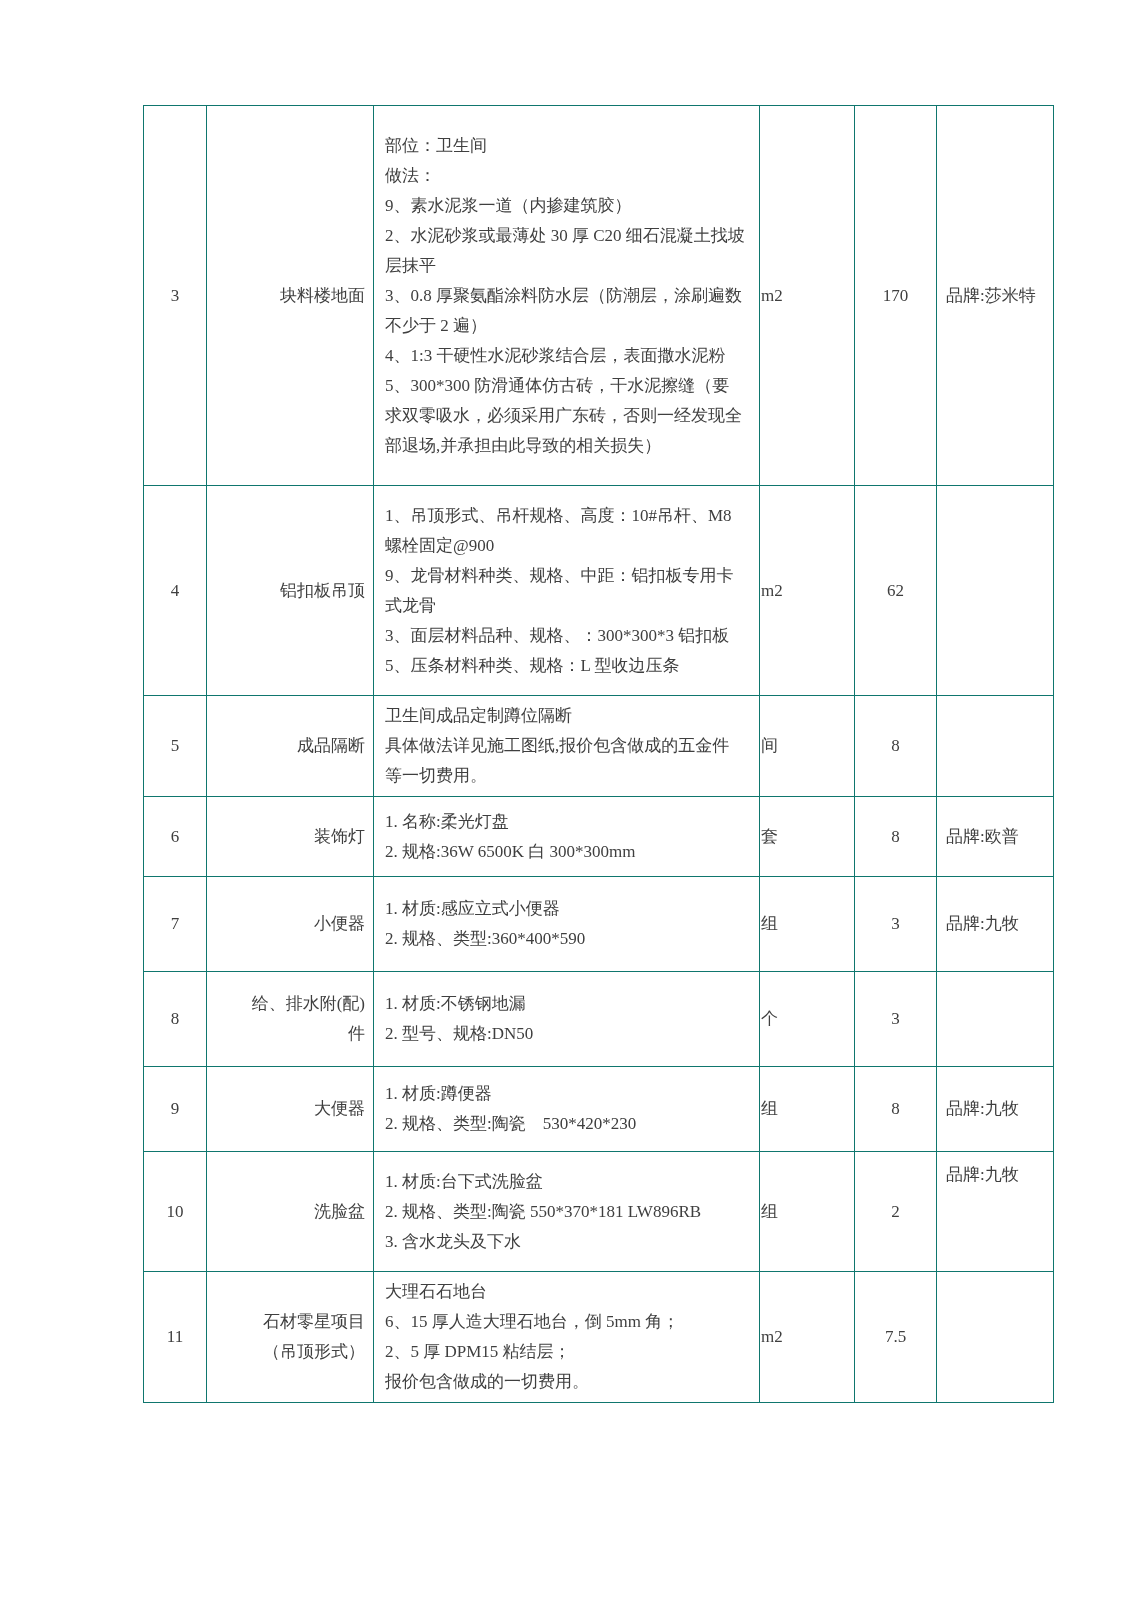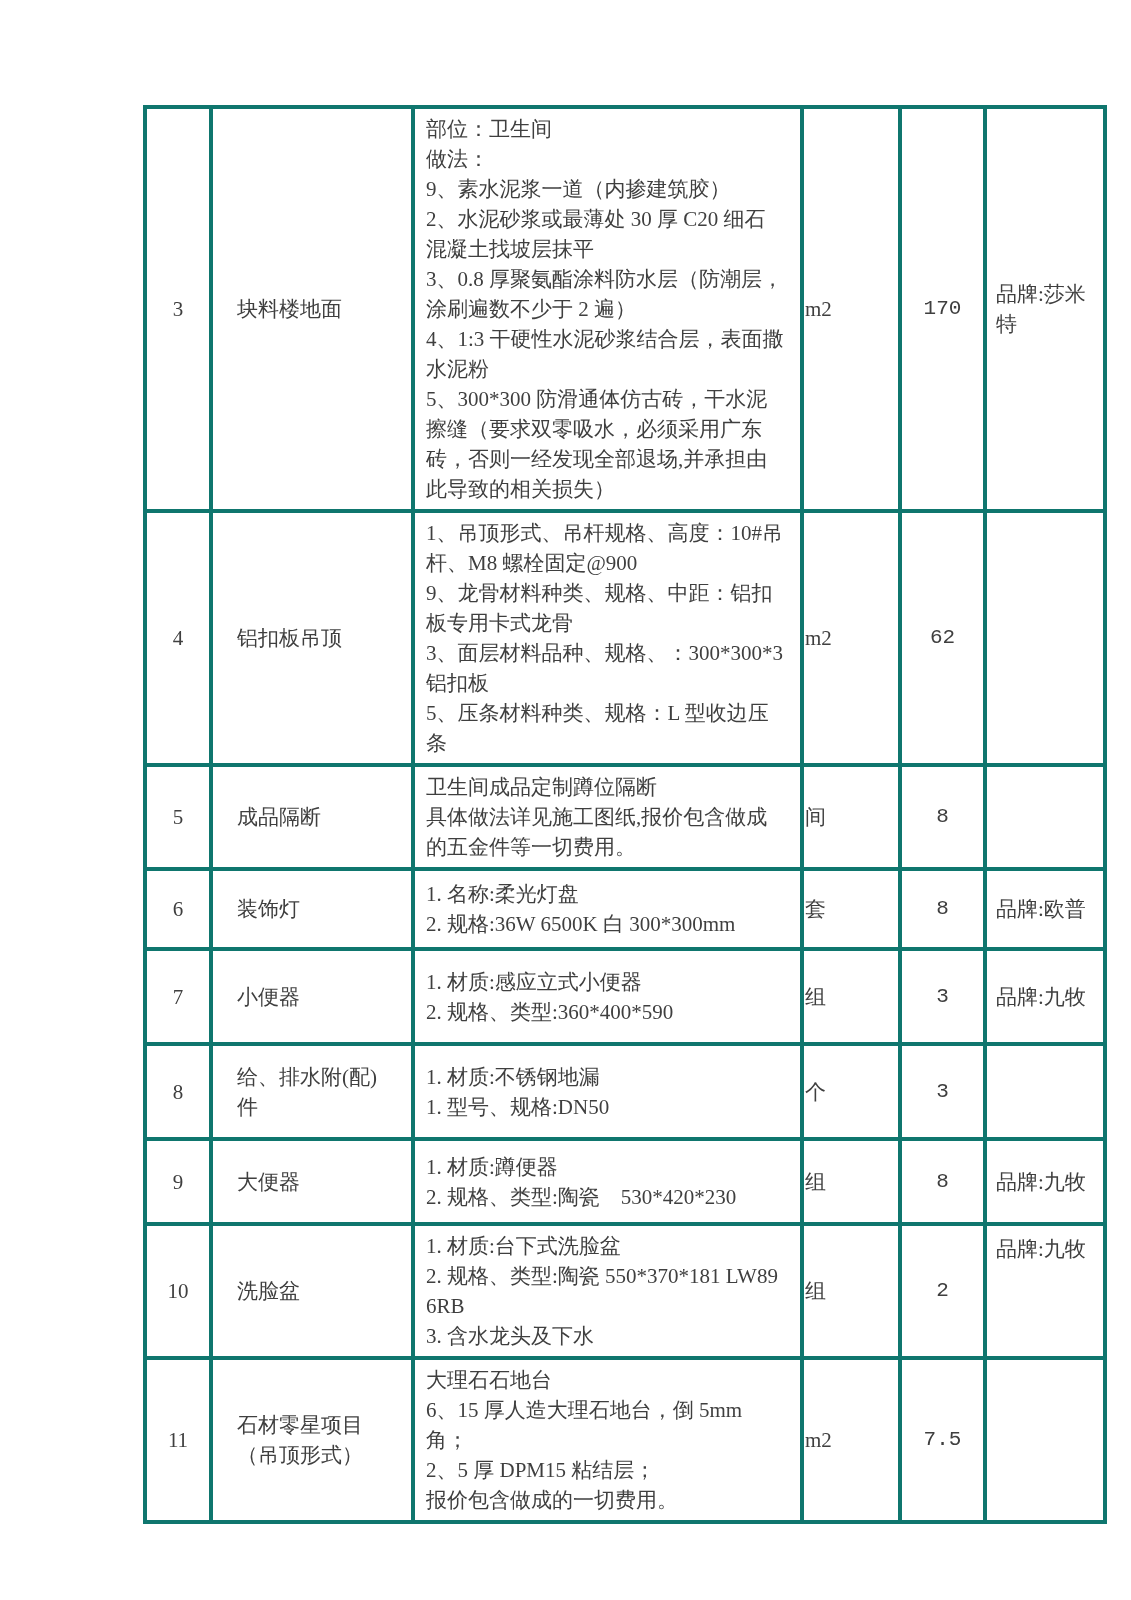--- a/index.html
+++ b/index.html
@@ -18,32 +18,32 @@
   }
   table.boq {
     position: absolute;
     left: 143px;
     top: 105px;
     border-collapse: collapse;
     table-layout: fixed;
     width: 844px;
   }
   table.boq td {
-    border: 4px solid #0f766e;
-    font-size: 21px;
+    border: 1px solid #0f766e;
+    font-size: 17px;
     line-height: 30px;
     vertical-align: middle;
     overflow: hidden;
     word-break: break-all;
   }
   .cell-num   { width: 60px;  text-align: center; }
-  .cell-name  { width: 150px; text-align: left; padding: 0 24px; }
+  .cell-name  { width: 150px; text-align: right; padding: 0 8px; }
   .cell-desc  { width: 360px; text-align: left; padding: 5px 14px 5px 11px; }
   .cell-unit  { width: 92px;  text-align: left; }
-  .cell-qty   { width: 79px;  text-align: center; font-family: Liberation Mono, monospace; }
+  .cell-qty   { width: 79px;  text-align: center; }
   .cell-brand { width: 103px; text-align: left; padding: 0 4px 0 9px; }
 
   
   .row-0 { height: 380px; }
   .row-1 { height: 210px; }
   .row-2 { height: 92px;  }
   .row-3 { height: 80px;  }
   .row-4 { height: 95px;  }
   .row-5 { height: 95px;  }
   .row-6 { height: 85px;  }
@@ -132,21 +132,21 @@
     <td class="cell-brand">品牌:九牧</td>
   </tr>
         <tr class="row-5">
     <td class="cell-num">8</td>
     <td class="cell-name">
             <div>给、排水附(配)</div>
             <div>件</div>
           </td>
     <td class="cell-desc">
             <div>1. 材质:不锈钢地漏</div>
-            <div>1. 型号、规格:DN50</div>
+            <div>2. 型号、规格:DN50</div>
           </td>
     <td class="cell-unit">个</td>
     <td class="cell-qty">3</td>
     <td class="cell-brand"></td>
   </tr>
         <tr class="row-6">
     <td class="cell-num">9</td>
     <td class="cell-name">
             <div>大便器</div>
           </td>

